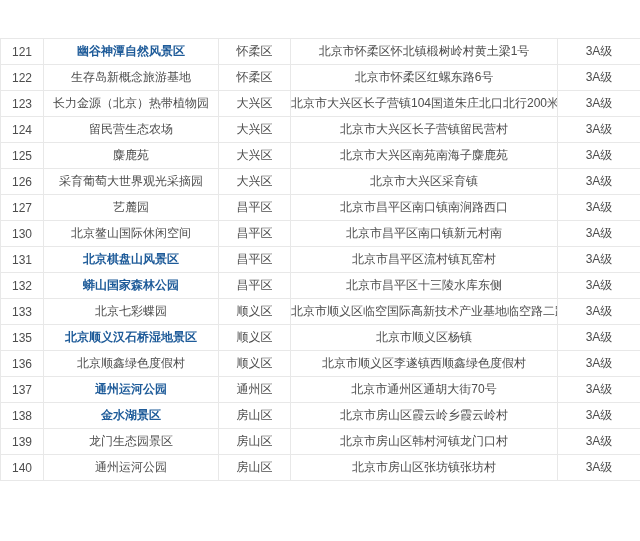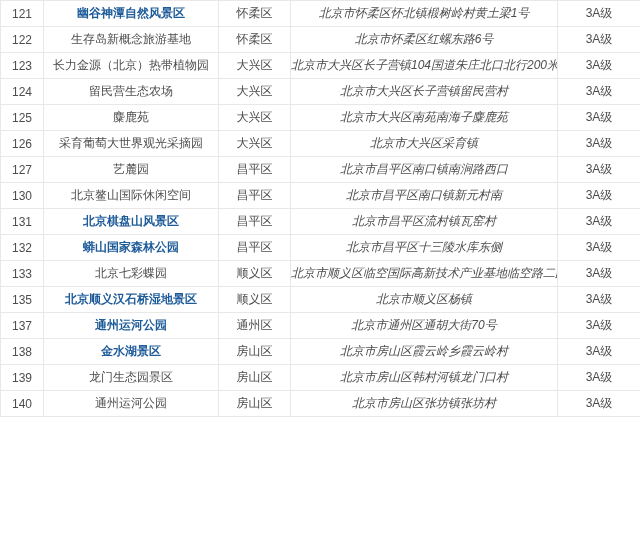--- a/index.html
+++ b/index.html
@@ -8,33 +8,33 @@
     --border:#e8e8e8;
     --row-bg:#ffffff;
   }
   html,body{margin:0;padding:0;}
   body{
     width:640px;height:541px;background:#fff;overflow:hidden;
     font-family:"Liberation Sans","DejaVu Sans",sans-serif;
   }
   table.spots{
     border-collapse:collapse;table-layout:fixed;width:640px;
-    border-top:1px solid var(--border);border-left:1px solid var(--border);
+    border-top:1px solid var(--border);border-left:1px solid var(--border);margin-top:38px;
   }
   table.spots td{
     height:26px;box-sizing:border-box;
     border:1px solid var(--border);
     font-size:12px;color:var(--text);
     text-align:center;vertical-align:middle;
     white-space:nowrap;overflow:hidden;padding:0;
     background:var(--row-bg);
   }
   td.col-name{text-align:left;padding-left:14px;}
   .link{color:var(--link-blue);font-weight:bold;text-decoration:none;cursor:pointer;}
-  td.col-addr{font-size:12px;font-style:italic;}
+  td.col-addr{font-size:12px;}
 </style>
 </head>
 <body>
 
 <table class="spots">
   <colgroup>
     <col style="width:43px">
     <col style="width:175px">
     <col style="width:72px">
     <col style="width:267px">
@@ -119,20 +119,27 @@
     <td class="col-grade">3A级</td>
   </tr>
       <tr>
     <td class="col-no">135</td>
     <td class="col-name"><span class="link">北京顺义汉石桥湿地景区</span></td>
     <td class="col-dist">顺义区</td>
     <td class="col-addr">北京市顺义区杨镇</td>
     <td class="col-grade">3A级</td>
   </tr>
       <tr>
+    <td class="col-no">136</td>
+    <td class="col-name"><span>北京顺鑫绿色度假村</span></td>
+    <td class="col-dist">顺义区</td>
+    <td class="col-addr">北京市顺义区李遂镇西顺鑫绿色度假村</td>
+    <td class="col-grade">3A级</td>
+  </tr>
+      <tr>
     <td class="col-no">137</td>
     <td class="col-name"><span class="link">通州运河公园</span></td>
     <td class="col-dist">通州区</td>
     <td class="col-addr">北京市通州区通胡大街70号</td>
     <td class="col-grade">3A级</td>
   </tr>
       <tr>
     <td class="col-no">138</td>
     <td class="col-name"><span class="link">金水湖景区</span></td>
     <td class="col-dist">房山区</td>

